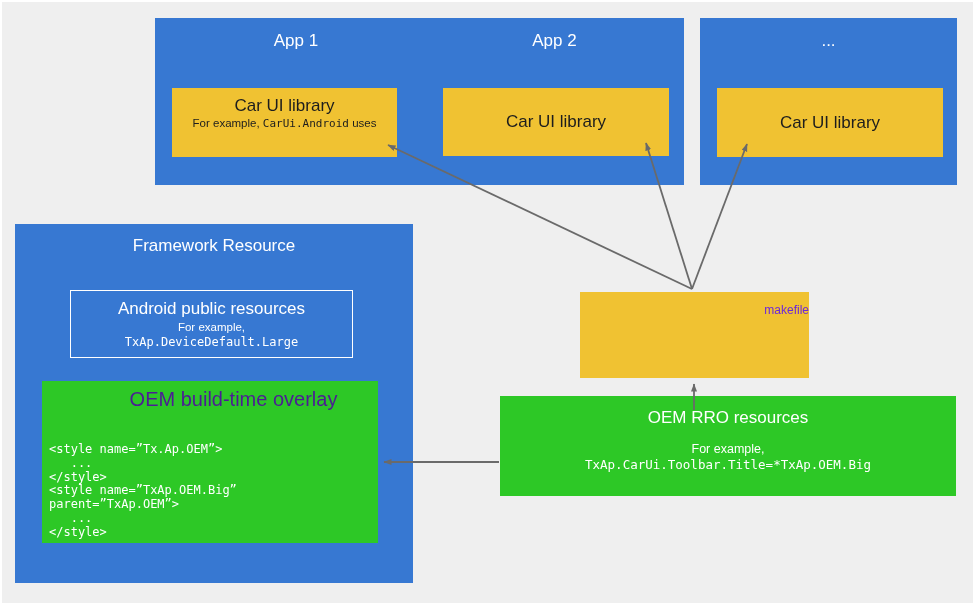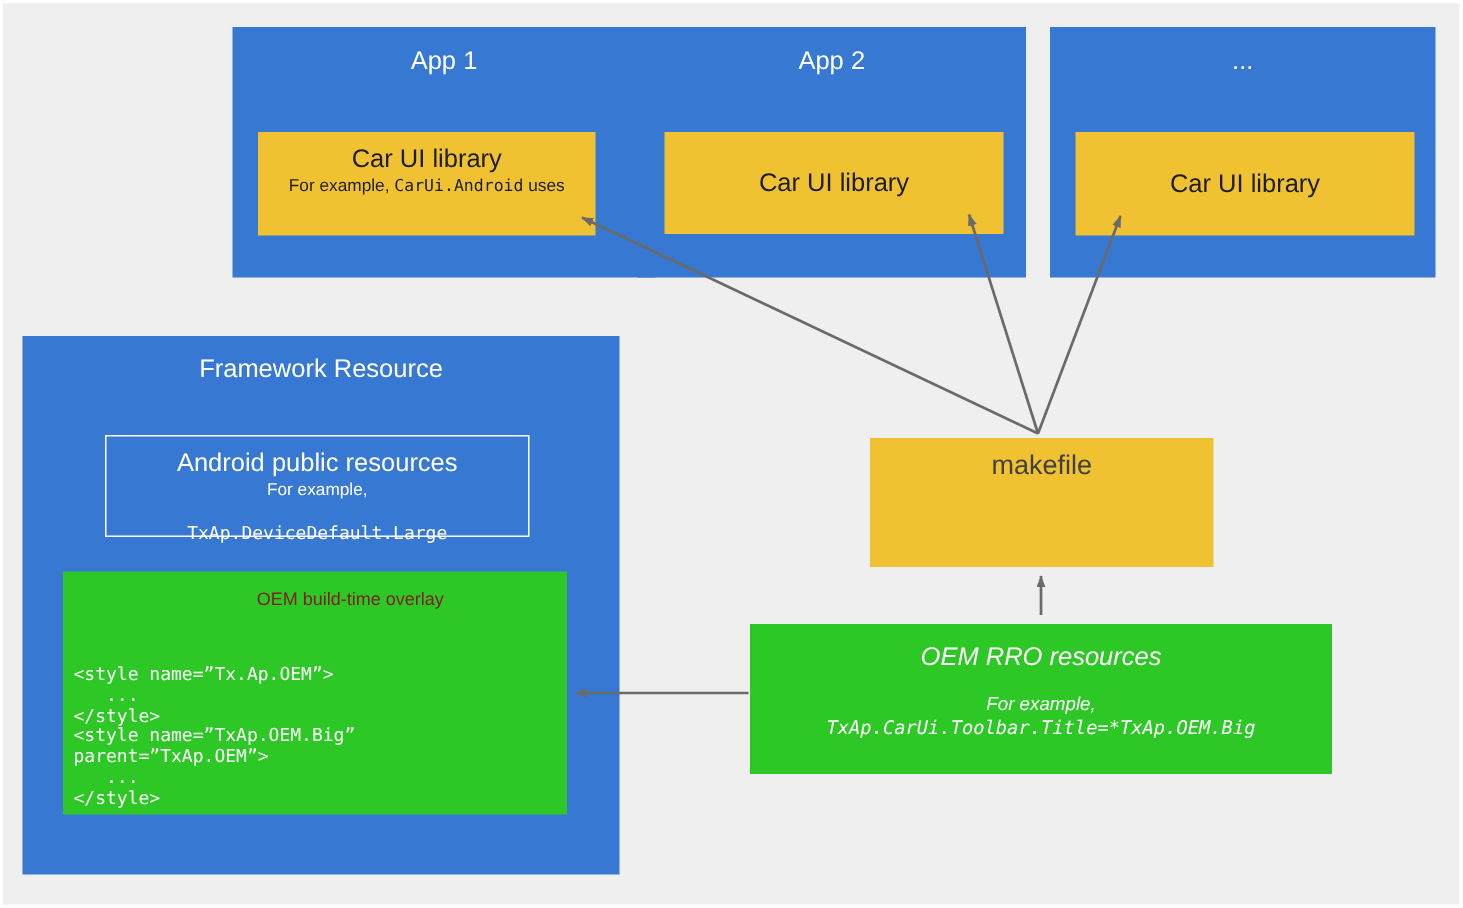--- a/index.html
+++ b/index.html
@@ -17,25 +17,25 @@
   .lib-center{display:flex;align-items:center;justify-content:center;font-size:17px;}
   .lib-title{padding-top:8px;font-size:17px;line-height:20px;}
   .lib-example{font-size:11.5px;line-height:13px;margin-top:1px;}
   .lib-example .mono{font-size:11px;}
   .lib-code{font-size:12px;line-height:14px;margin-top:1px;}
   .mono{font-family:"DejaVu Sans Mono",monospace;}
   .fw-title{padding-top:12px;text-align:center;font-size:17px;color:#ffffff;line-height:20px;}
   .pubres{border:1px solid #ffffff;text-align:center;color:#ffffff;}
   .pubres-title{padding-top:8px;font-size:17px;line-height:20px;}
   .pubres-label{font-size:11.5px;line-height:13px;margin-top:2px;}
-  .pubres-code{font-size:12px;line-height:14px;margin-top:14px;}
-  .overlay-title{padding-top:8px;text-align:center;font-size:12px;color:#7f1d1d;line-height:20px;margin-left:47px;}
+  .pubres-code{font-size:12px;line-height:14px;margin-top:1px;}
+  .overlay-title{padding-top:8px;text-align:center;font-size:20px;color:#4c1d95;line-height:20px;margin-left:47px;}
   .overlay-code{position:absolute;left:7px;top:62px;margin:0;color:#ffffff;
     font-family:"DejaVu Sans Mono",monospace;font-size:12px;line-height:13.8px;white-space:pre;}
-  .mk-title{padding-top:7px;text-align:center;font-size:18px;color:#404040;line-height:22px;}
+  .mk-title{padding-top:7px;text-align:right;font-size:12px;color:#6d28d9;line-height:22px;}
   .mk-sub{margin:1px auto 0 auto;width:210px;text-align:center;font-size:12.5px;line-height:15.5px;color:#1d1d1d;}
   .rro-title{padding-top:12px;text-align:center;font-size:17px;color:#ffffff;line-height:20px;}
   .rro-label{margin-top:14px;text-align:center;font-size:12.5px;line-height:14px;color:#ffffff;}
   .rro-code{margin-top:2px;text-align:center;font-size:12.5px;line-height:14px;color:#ffffff;}
   .arrows{position:absolute;inset:0;pointer-events:none;}
   .arrows line{stroke:var(--arrow,#6a6a6a);stroke-width:1.8;}
   .arrows .head{fill:var(--arrow,#6a6a6a);}
 </style>
 </head>
 <body>
@@ -83,21 +83,21 @@
 parent=”TxAp.OEM”&gt;
    ...
 &lt;/style&gt;</pre>
     </div>
   </div>
 
   <div class="box yellow" style="left:580px;top:292px;width:229px;height:86px;">
     <div class="mk-title">makefile</div>
   </div>
 
-  <div class="box green" style="left:500px;top:416px;width:388px;height:100px;font-style:italic;">
+  <div class="box green" style="left:500px;top:396px;width:456px;height:100px;">
     <div class="rro-title">OEM RRO resources</div>
     <div class="rro-label">For example,</div>
     <div class="rro-code mono">TxAp.CarUi.Toolbar.Title=*TxAp.OEM.Big</div>
   </div>
 
   <svg class="arrows" width="975" height="605" viewBox="0 0 975 605">
     <defs>
       <marker id="ah" markerWidth="9" markerHeight="7" refX="7.5" refY="3" orient="auto" markerUnits="userSpaceOnUse" viewBox="0 0 9 7">
         <path class="head" d="M0,0 L8,3 L0,6 Z"></path>
       </marker>

